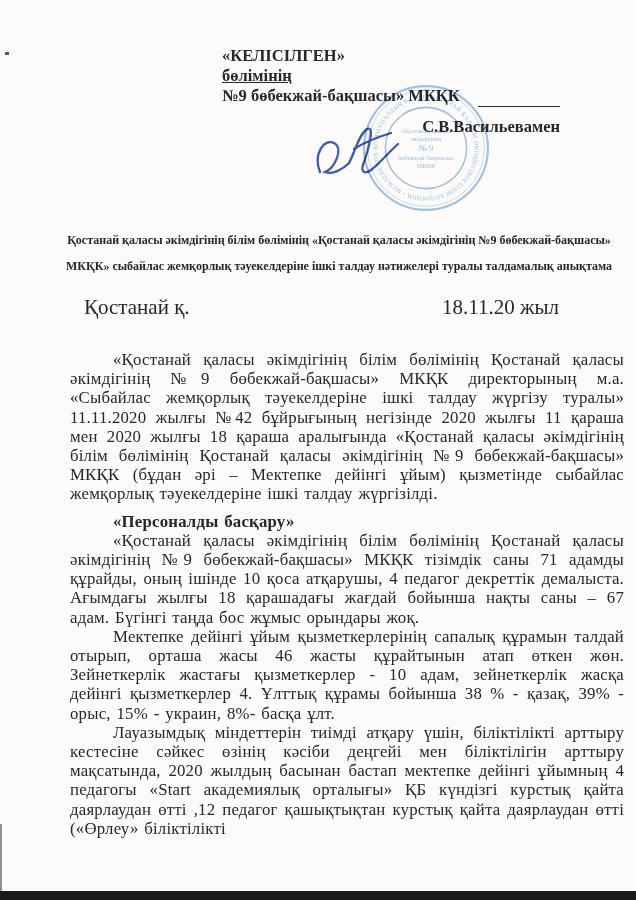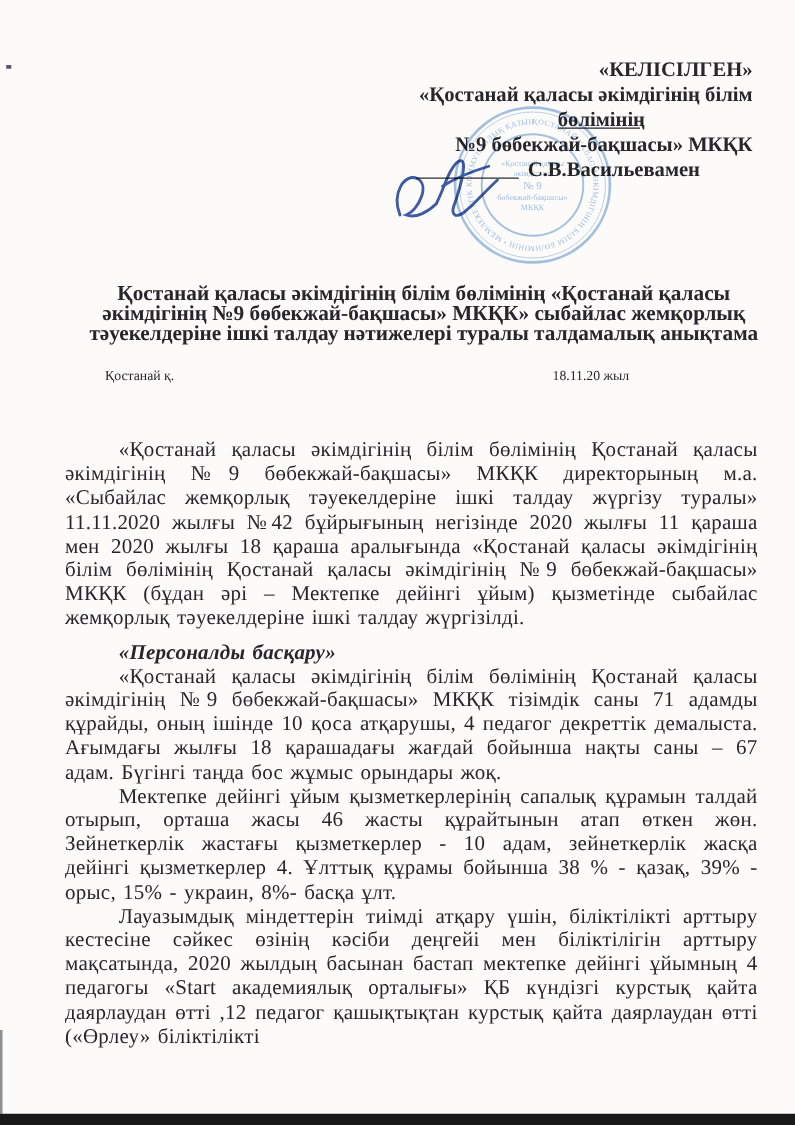--- a/index.html
+++ b/index.html
@@ -7,72 +7,71 @@
     position:relative;
     width:636px;height:900px;
     background:#fcfbfa;
     overflow:hidden;
     font-family:"Liberation Serif", serif;
     color:#26262b;
   }
   
   .approval{
     position:absolute;top:46px;right:34px;width:380px;
-    text-align:right;font-weight:bold;font-size:16.5px;line-height:19.9px;
+    text-align:left;font-weight:bold;font-size:16.5px;line-height:19.9px;
     z-index:2;
   }
   .approval .ln{white-space:nowrap;}
   .approval .ln.push-left{padding-right:86px;text-decoration:underline;}
   .approval .ln.pr-45{padding-right:45px;}
-  .approval .ln.pr-42{padding-right:42px;}
+  .approval .ln.pr-42{padding-right:42px;flex-direction:column;}
   .sig-row{display:flex;justify-content:flex-end;align-items:flex-end;gap:7px;}
   .sig-underline{display:inline-block;width:82px;height:0;border-bottom:1.6px solid #2c2c2c;margin-bottom:3px;}
   
   .stamp{
     position:absolute;left:360px;top:82px;width:132px;height:132px;
     z-index:3;mix-blend-mode:multiply;opacity:.8;
   }
   .signature{
     position:absolute;left:304px;top:118px;width:104px;height:70px;
     z-index:4;mix-blend-mode:multiply;
   }
   
   .doc-title{
     position:absolute;top:227px;left:62px;width:554px;
-    text-align:center;font-weight:bold;font-size:17px;line-height:16px;
+    text-align:center;font-weight:bold;font-size:12px;line-height:26px;
   }
-  .dateline{position:absolute;top:295px;left:0;width:636px;height:20px;font-size:11px;}
+  .dateline{position:absolute;top:295px;left:0;width:636px;height:20px;font-size:21px;}
   .dateline .place{position:absolute;left:84px;}
   .dateline .date{position:absolute;left:442px;}
   
   .docbody{
-    position:absolute;top:350px;left:52px;width:554px;
+    position:absolute;top:350px;left:70px;width:554px;
     font-size:16.8px;line-height:19.2px;text-align:justify;
     letter-spacing:.2px;word-spacing:1.4px;
   }
   .docbody p{margin:0;text-indent:43px;}
   .docbody p.no-indent{text-indent:0;}
   .docbody h3{
     margin:8px 0 0 0;text-indent:43px;
-    font-size:16.8px;line-height:19.2px;font-weight:bold;font-style:italic;
+    font-size:16.8px;line-height:19.2px;font-weight:bold;
   }
   
   .scan-strip-bottom{position:absolute;left:0;top:891px;width:636px;height:9px;background:#191919;}
   .scan-line-left{position:absolute;left:0;top:824px;width:2px;height:67px;background:#8f8f8f;}
   .speck{position:absolute;background:#57575c;}
   .speck.a{left:5px;top:52px;width:4px;height:3px;}
 </style>
 </head>
 <body>
 
 <div class="scan">
 
   <div class="approval">
     <div class="ln">«КЕЛІСІЛГЕН»</div>
-    <div class="ln">«Қостанай қаласы әкімдігінің білім</div>
     <div class="ln push-left">бөлімінің</div>
     <div class="ln">№9 бөбекжай-бақшасы» МКҚК</div>
     <div class="ln pr-42 sig-row">
       <span class="sig-underline"></span>
       <span>С.В.Васильевамен</span>
     </div>
   </div>
 
   <svg class="stamp" viewBox="0 0 130 130" aria-hidden="true">
     <defs>

